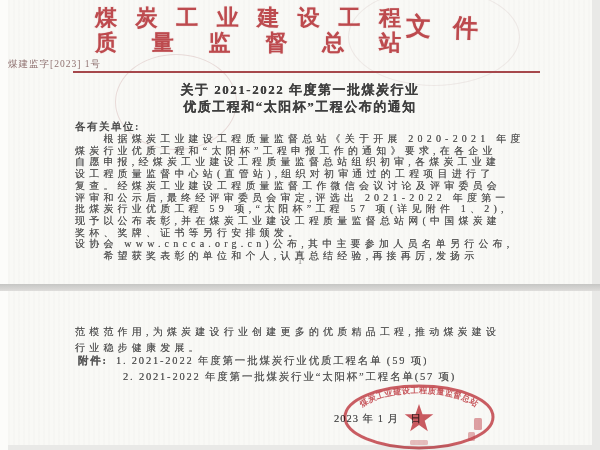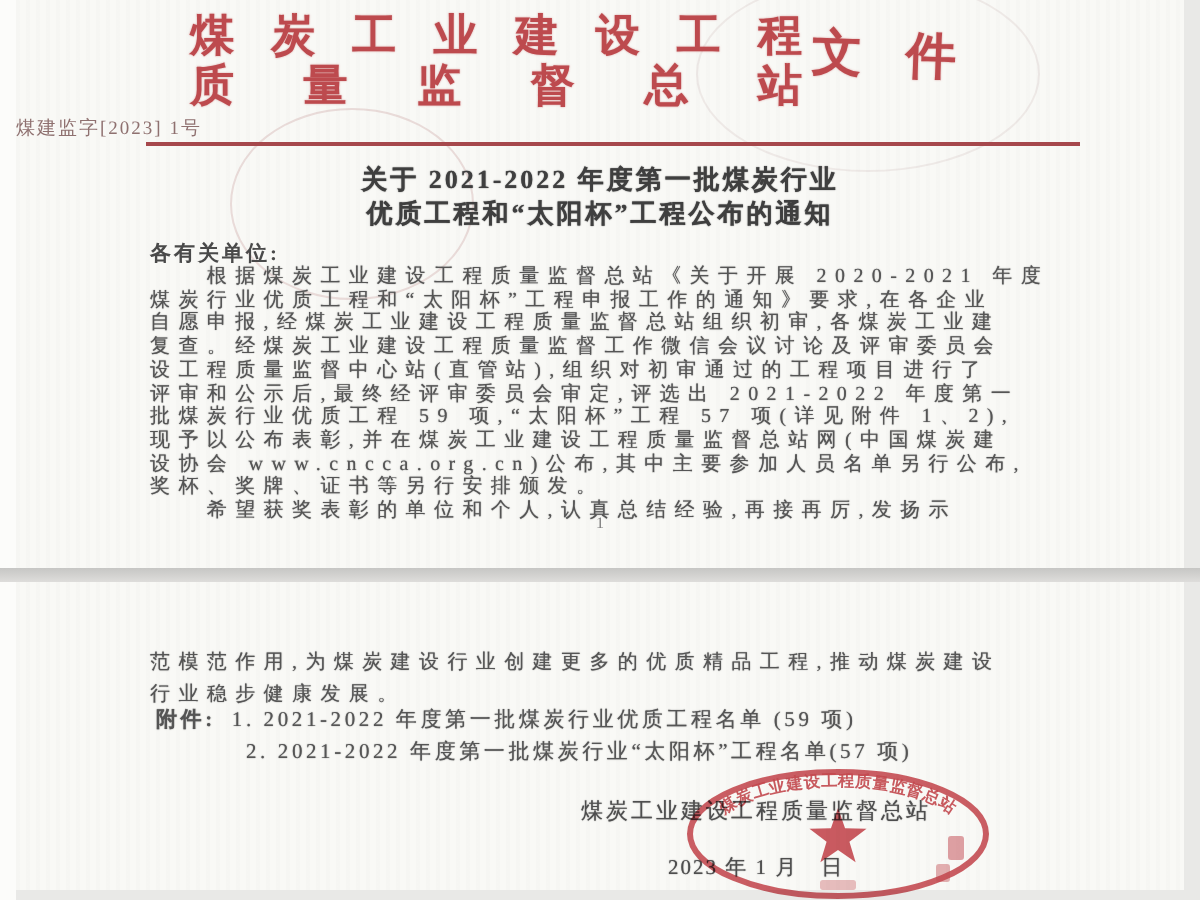--- a/index.html
+++ b/index.html
@@ -89,27 +89,27 @@
       <div>关于 2021-2022 年度第一批煤炭行业</div>
       <div>优质工程和“太阳杯”工程公布的通知</div>
     </div>
 
     <div class="salutation">各有关单位:</div>
 
     <div class="body-block">
         <div>　　根据煤炭工业建设工程质量监督总站《关于开展 2020-2021 年度</div>
         <div>煤炭行业优质工程和“太阳杯”工程申报工作的通知》要求,在各企业</div>
         <div>自愿申报,经煤炭工业建设工程质量监督总站组织初审,各煤炭工业建</div>
+        <div>设工程质量监督中心站(直管站),组织对初审通过的工程项目进行了</div>
         <div>复查。经煤炭工业建设工程质量监督工作微信会议讨论及评审委员会</div>
-        <div>设工程质量监督中心站(直管站),组织对初审通过的工程项目进行了</div>
         <div>评审和公示后,最终经评审委员会审定,评选出 2021-2022 年度第一</div>
         <div>批煤炭行业优质工程 59 项,“太阳杯”工程 57 项(详见附件 1、2),</div>
         <div>现予以公布表彰,并在煤炭工业建设工程质量监督总站网(中国煤炭建</div>
+        <div>奖杯、奖牌、证书等另行安排颁发。</div>
         <div>设协会 www.cncca.org.cn)公布,其中主要参加人员名单另行公布,</div>
-        <div>奖杯、奖牌、证书等另行安排颁发。</div>
         <div>　　希望获奖表彰的单位和个人,认真总结经验,再接再厉,发扬示</div>
       </div>
 
     <div class="page-number">1</div>
   </div>
 
   <div class="page-gap"></div>
 
   <div class="page page2">
     <div class="body-block2">
@@ -120,21 +120,20 @@
     <div class="attach-block">
       <div>
         <span class="attach-label">附件:</span><span>1. 2021-2022 年度第一批煤炭行业优质工程名单 (59 项)</span>
       </div>
       <div class="attach-indent">
         <span>2. 2021-2022 年度第一批煤炭行业“太阳杯”工程名单(57 项)</span>
       </div>
     </div>
 
     <div class="sign-block">
-      <div>煤炭工业建设工程质量监督总站</div>
       <div class="date-line">2023 年 1 月　日</div>
     </div>
 
     <svg class="seal" viewBox="0 0 158 68">
       <defs>
         <filter id="sblur">
             <feGaussianBlur stdDeviation="0.35"></feGaussianBlur>
           </filter>
         <path id="sealArc" d="M 19.1 27.8 A 62 24 0 0 1 138.9 27.8" fill="none"></path>
       </defs>

